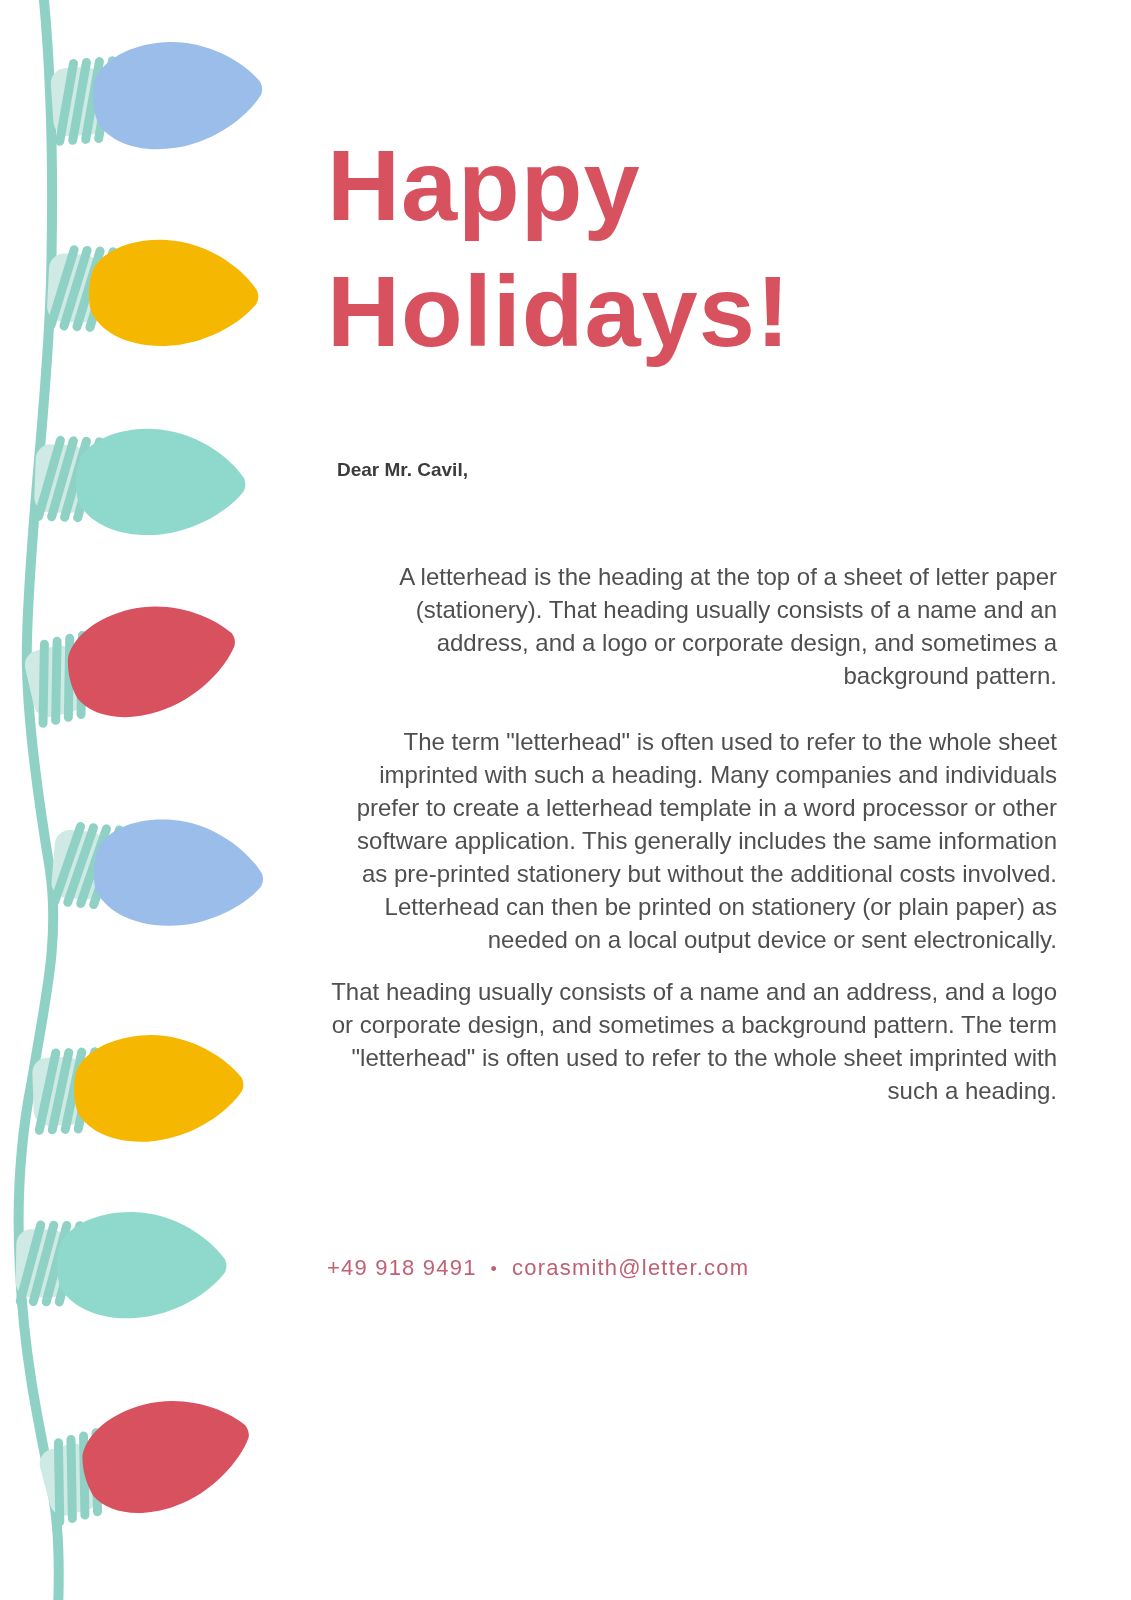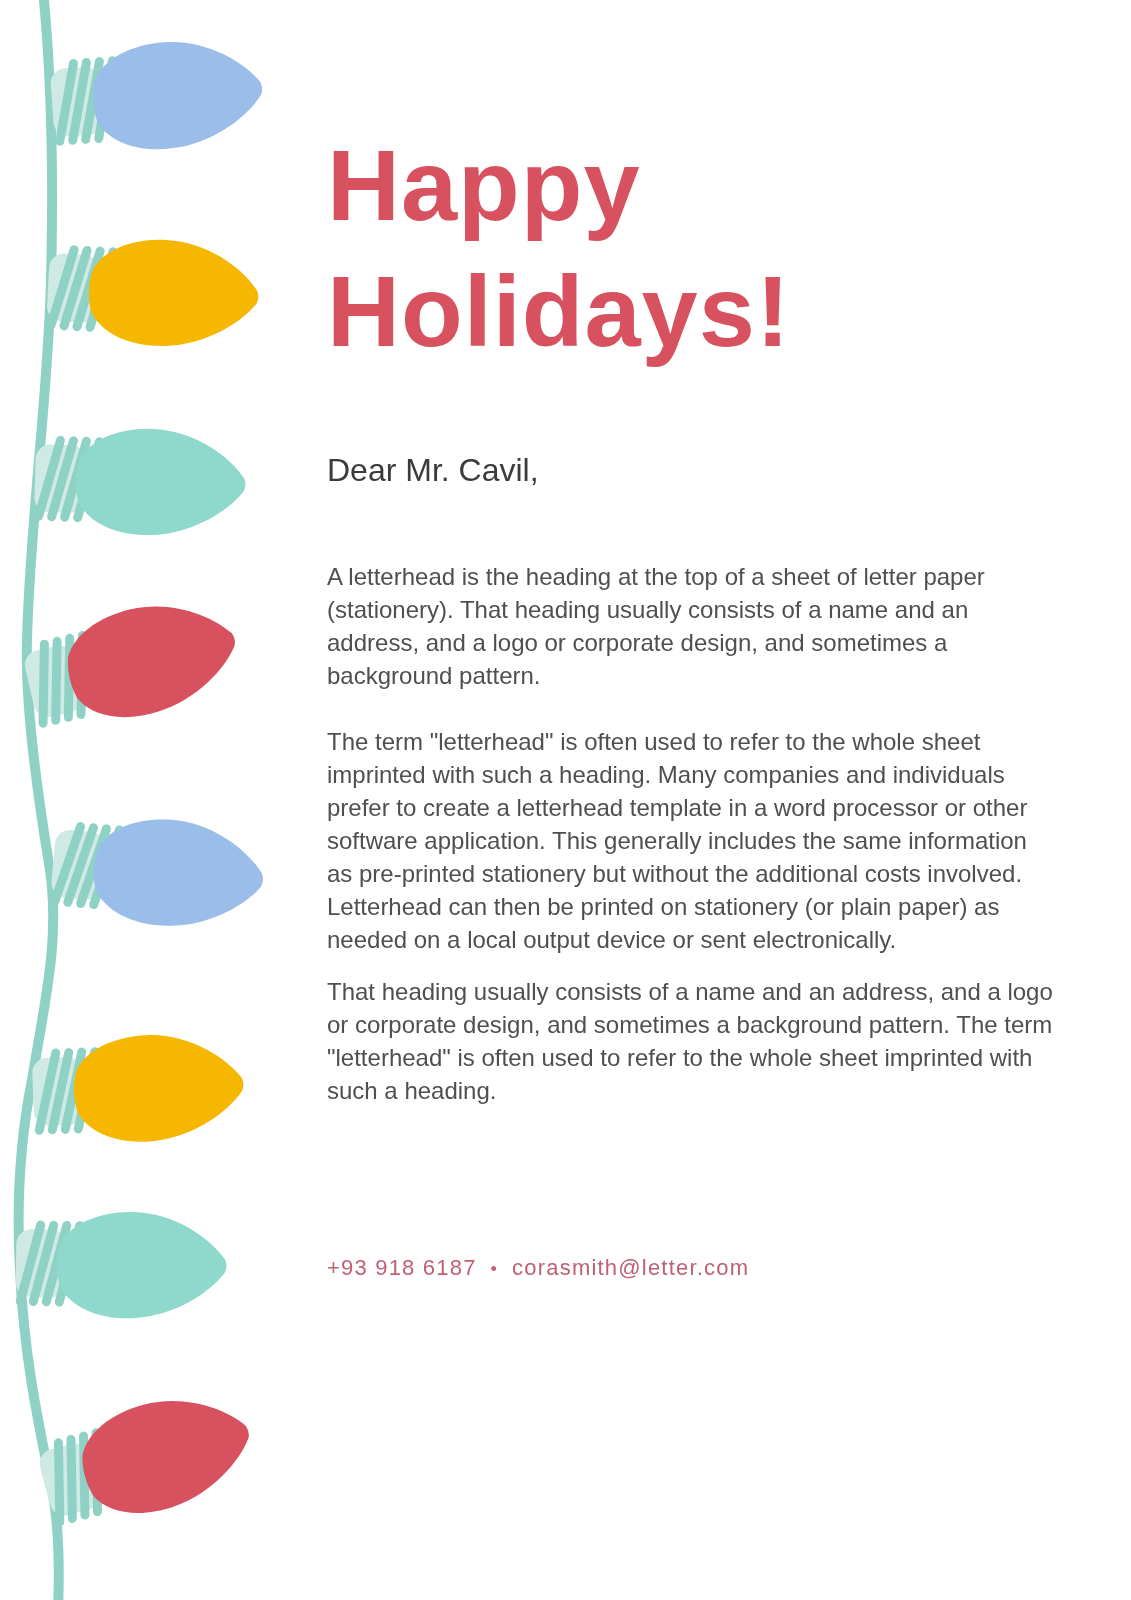--- a/index.html
+++ b/index.html
@@ -43,31 +43,32 @@
   .title {
     margin: 122px 0 0 0;
     width: 620px;
     font-size: 101px;
     line-height: 126px;
     font-weight: bold;
     letter-spacing: 1px;
     color: var(--title_red, #D8515F);
   }
   .greeting {
-    margin: 78px 0 0 0;
-    font-size: 32px;
+    margin: 78px 0 0 10px;
+    font-size: 19px;
     line-height: 36px;
-    font-weight: normal;
+    font-weight: bold;
     color: var(--heading_text, #3B3B3B);
   }
   .body-par {
     font-size: 24px;
     line-height: 33px;
     color: var(--body_text, #4F4F4F);
     margin: 0;
+    text-align: right;
   }
   .p1 { margin-top: 72px; }
   .p2 { margin-top: 33px; }
   .p3 { margin-top: 19px; }
   .signature {
     margin-top: 71px;
     font-size: 27px;
     line-height: 37px;
     font-weight: bold;
     color: var(--heading_text, #3B3B3B);
@@ -145,18 +146,18 @@
 
     <p class="body-par p1">A letterhead is the heading at the top of a sheet of letter paper (stationery). That heading usually consists of a name and an address, and a logo or corporate design, and sometimes a background pattern.</p>
     <p class="body-par p2">The term "letterhead" is often used to refer to the whole sheet imprinted with such a heading. Many companies and individuals prefer to create a letterhead template in a word processor or other software application. This generally includes the same information as pre-printed stationery but without the additional costs involved. Letterhead can then be printed on stationery (or plain paper) as needed on a local output device or sent electronically.</p>
     <p class="body-par p3">That heading usually consists of a name and an address, and a logo or corporate design, and sometimes a background pattern. The term "letterhead" is often used to refer to the whole sheet imprinted with such a heading.</p>
 
     <div class="signature">
     </div>
 
     <footer class="footer">
       <div class="footer-line">
-        <span>+93 918 6187</span><span class="sep">•</span><span>corasmith@letter.com</span>
+        <span>+49 918 9491</span><span class="sep">•</span><span>corasmith@letter.com</span>
       </div>
     </footer>
   </main>
 
 </div>
 
 </body></html>

